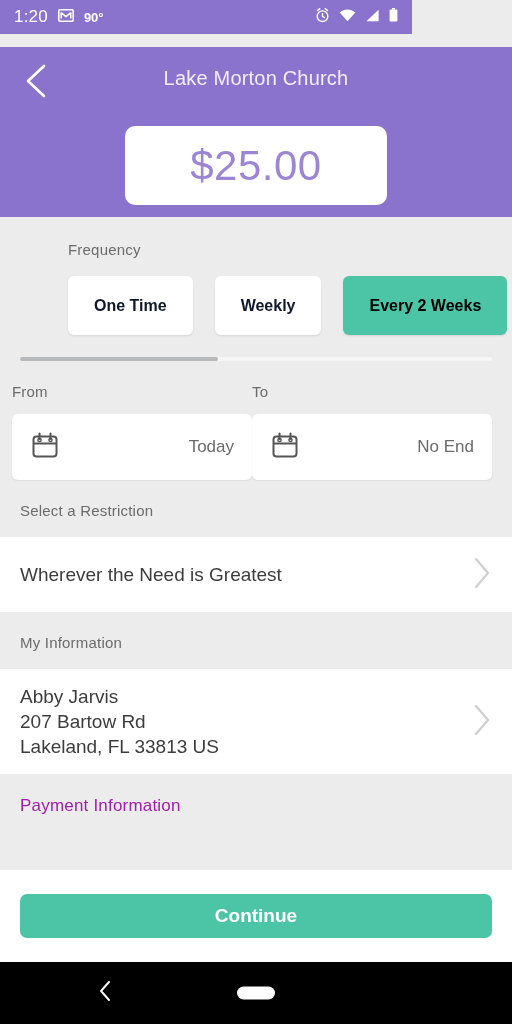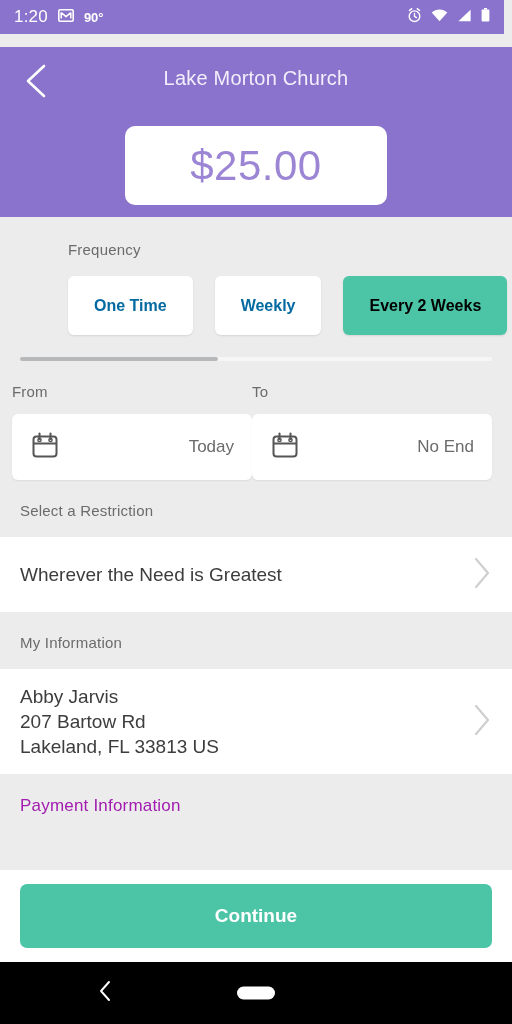--- a/index.html
+++ b/index.html
@@ -5,21 +5,21 @@
   * { margin:0; padding:0; box-sizing:border-box; }
   html, body {
     width:512px; height:1024px;
     font-family:"Liberation Sans", sans-serif;
     background:#ffffff; overflow:hidden;
   }
   #app { position:relative; width:512px; height:1024px; overflow:hidden; background:#ececed; }
 
   
   .statusbar {
-    position:absolute; top:0; left:0; width:504px; height:34px;
+    position:absolute; top:0; left:0; width:412px; height:34px;
     background:#8a73cc; color:#ffffff;
     display:flex; align-items:center; padding:0 14px;
   }
   .sb-left { display:flex; align-items:center; gap:10px; }
   .sb-time { font-size:17px; font-weight:400; letter-spacing:.2px; }
   .sb-temp { font-size:13px; font-weight:700; }
   .sb-right { margin-left:auto; display:flex; align-items:center; gap:9px; }
   .sb-icon { display:block; }
 
   
@@ -52,21 +52,21 @@
   }
 
   
   .freq-wrap { padding:24px 20px 0 20px;margin-left:48px; }
   .freq-chips { display:flex; gap:22px; margin-top:18px; }
   .chip {
     height:59px; border-radius:6px; display:flex; align-items:center; justify-content:center;
     padding:0 26px; font-size:16px; font-weight:700; cursor:pointer; white-space:nowrap;
     box-shadow:0 1px 2px rgba(0,0,0,.10);
   }
-  .chip.unsel { background:#ffffff; color:#0369a1;justify-content:flex-end; }
+  .chip.unsel { background:#ffffff; color:#0f172a;justify-content:flex-end; }
   .chip.sel { background:#4cc5a7; color:#000000; }
 
   
   .scrollbar {
     position:relative; margin:22px 20px 0 20px; height:4px;
     background:#f6f6f6; border-radius:2px;
   }
   .scroll-thumb {
     position:absolute; left:0; top:0; height:4px; width:42%;
     background:#b6b8ba; border-radius:2px; cursor:pointer;
@@ -99,21 +99,21 @@
 
   
   .faded { color:#a21caf; }
 
   
   .cta-wrap {
     position:absolute; left:0; bottom:62px; width:512px; height:92px;
     background:#ffffff; display:flex; align-items:center; justify-content:center;
   }
   .cta {
-    width:472px; height:64px; background:#4cc5a7; border:none; border-radius:7px;
+    width:472px; height:44px; background:#4cc5a7; border:none; border-radius:7px;
     color:#ffffff; font-size:19px; font-weight:700; cursor:pointer;
     font-family:"Liberation Sans", sans-serif;
   }
 
   
   .navbar {
     position:absolute; left:0; bottom:0; width:512px; height:62px;
     background:#000000; display:flex; align-items:center;
   }
   .nav-back { position:absolute; left:97px; top:50%; transform:translateY(-50%); cursor:pointer; }

